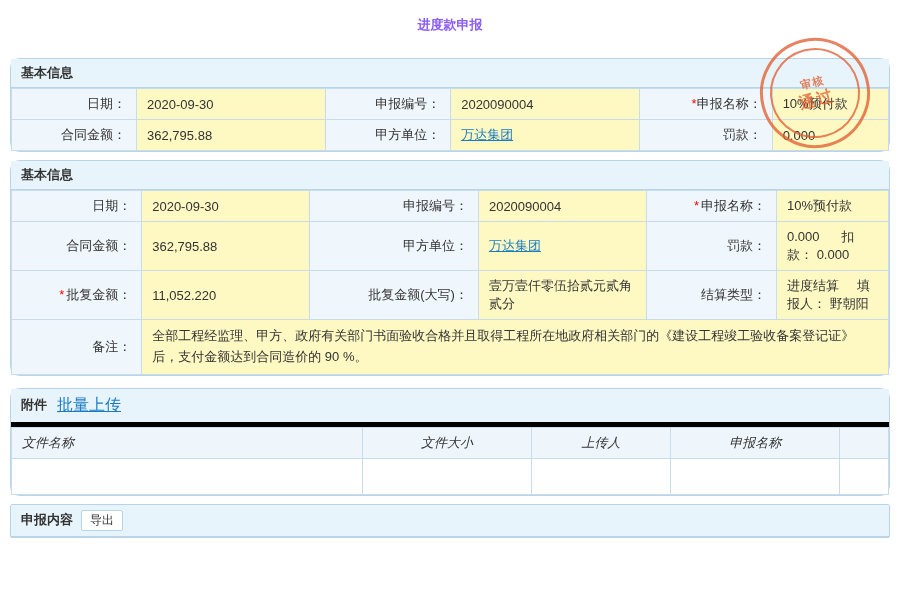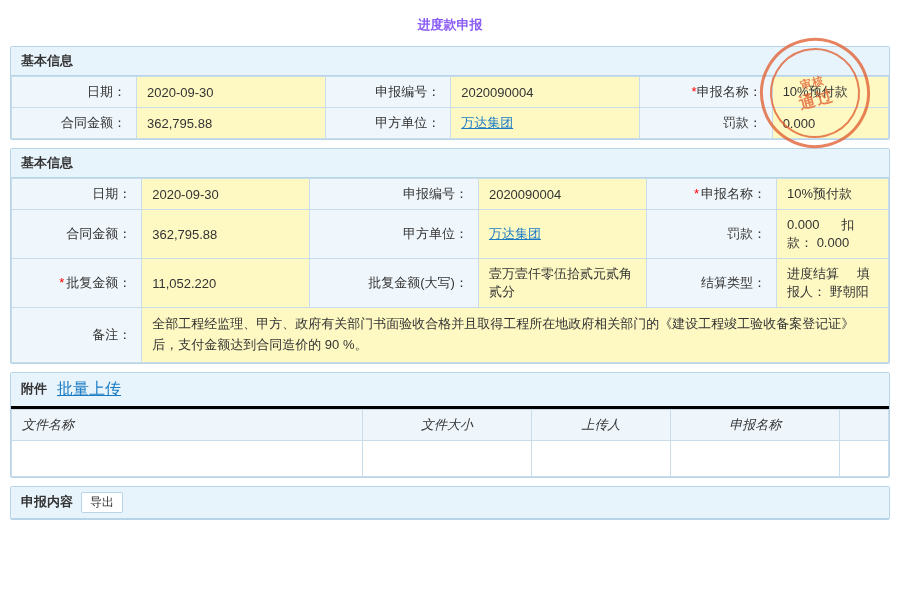--- a/index.html
+++ b/index.html
@@ -55,22 +55,22 @@
       letter-spacing: 1px;
     }
     .stamp-main {
       font-size: 16px;
       font-weight: bold;
     }
 
     
     .section {
       border: 1px solid #b8d4e8;
-      margin: 0 10px 8px;
-      border-radius: 2px;
+      margin: 12px 10px 8px;
+      border-radius: 10px;
     }
     .section-header {
       background: #e8f4fb;
       padding: 5px 10px;
       font-weight: bold;
       font-size: 13px;
       border-bottom: 1px solid #b8d4e8;
     }
     .section-body {
       padding: 0;
@@ -107,21 +107,21 @@
     }
     .remark-cell {
       line-height: 1.6;
       color: #333;
     }
 
     
     .attach-header {
       background: #e8f4fb;
       padding: 6px 10px;
-      border-bottom: 3px solid #000000;
+      border-bottom: 5px solid #000000;
       display: flex;
       align-items: center;
       gap: 10px;
     }
     .attach-label {
       font-weight: bold;
     }
     .batch-upload-btn {
       color: #1a7bc4;
       text-decoration: underline;

